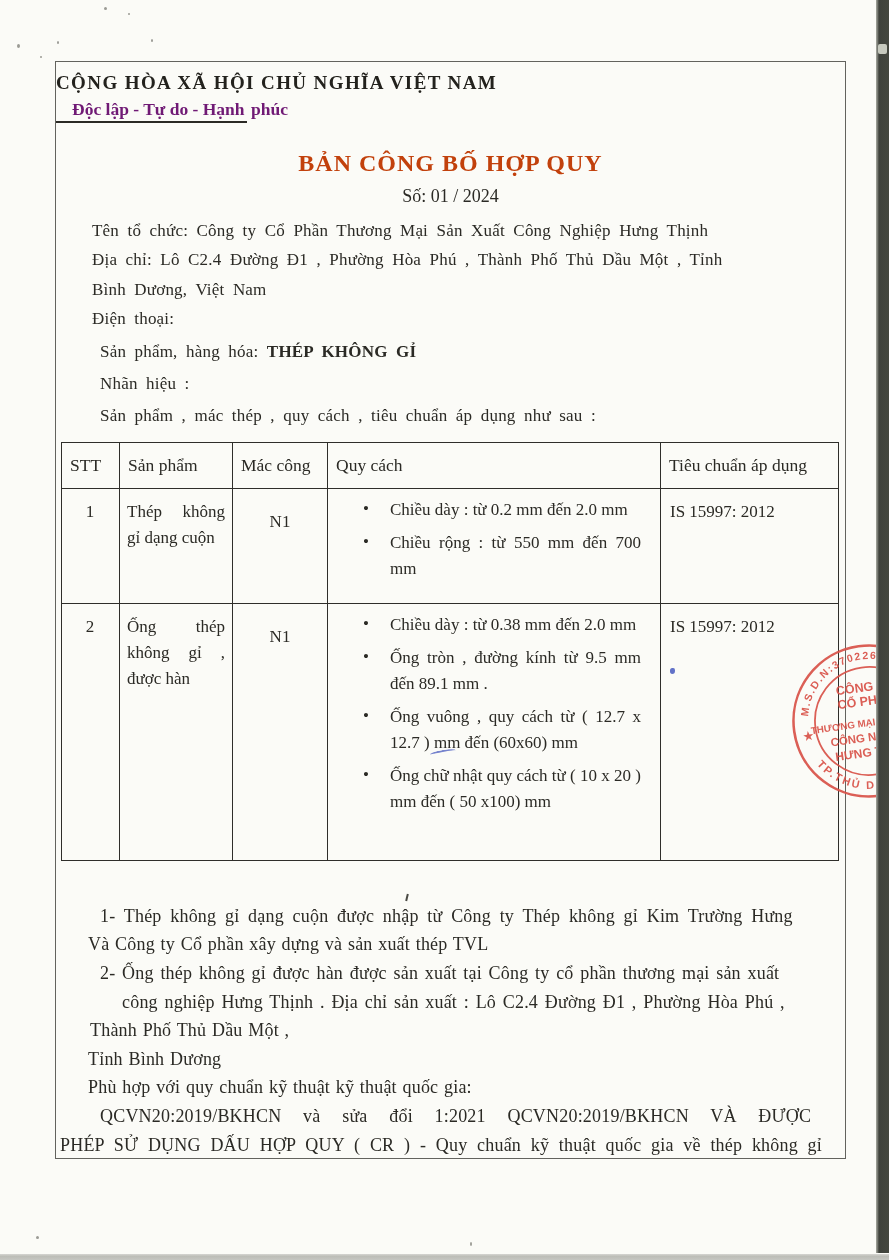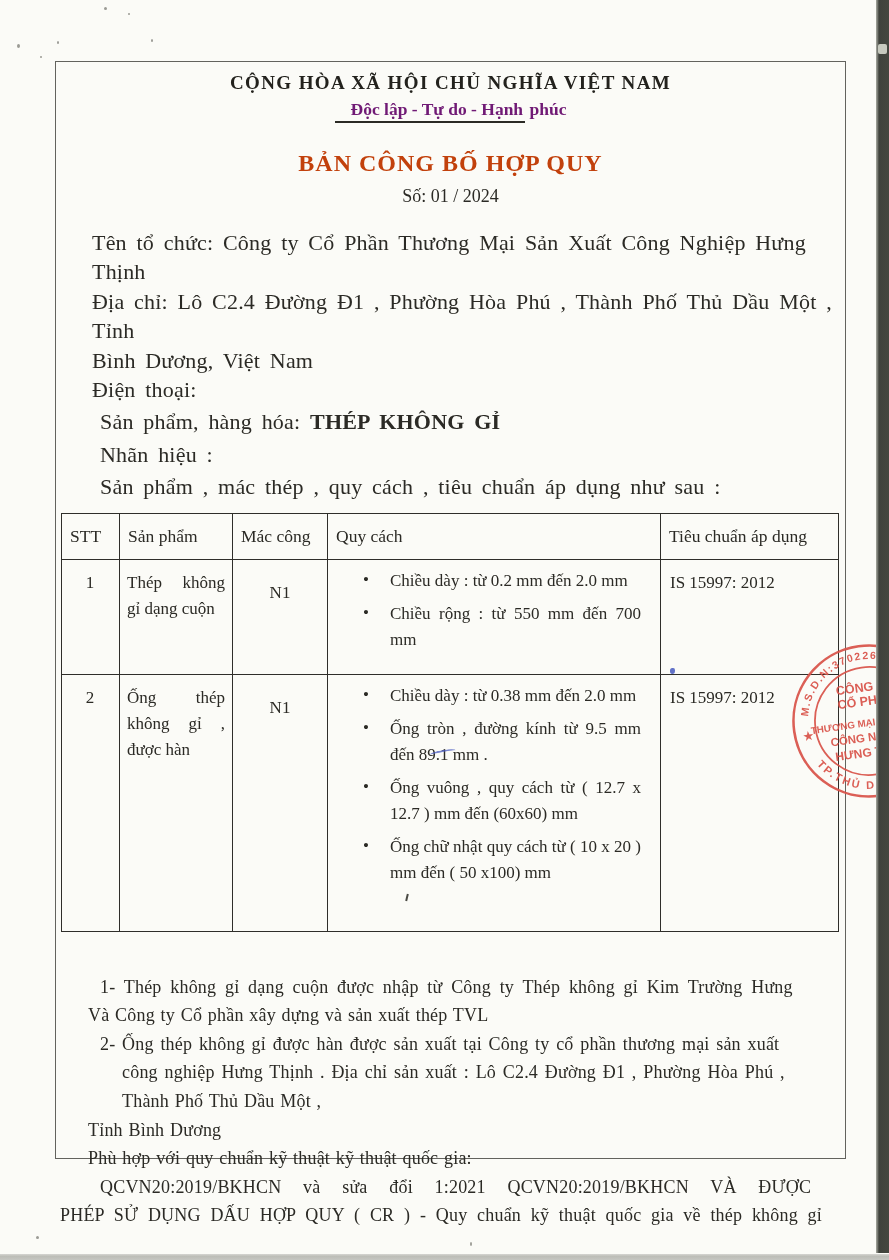--- a/index.html
+++ b/index.html
@@ -11,28 +11,28 @@
   }
   .page{position:absolute;inset:0;overflow:hidden;}
 
   
   .frame{
     position:absolute;left:55px;top:61px;width:789px;height:1096px;
     border:1px solid #63635e;
     background:transparent;
   }
 
-  .nat-header{ text-align:center; padding-top:10px; }
+  .nat-header{ text-align:left; padding-top:10px; }
   .nh1{ font-weight:bold; font-size:19px; letter-spacing:1.4px; color:#23221d;}
   .nh2{ font-weight:bold; font-size:17.5px; margin-top:5px; color:#701a75;}
   .nh2 .underlined{ border-bottom:2px solid #2b2a25; padding:0 2px 2px 16px; }
   .doc-title{ text-align:center; font-weight:bold; font-size:24px; letter-spacing:1px; margin-top:30px; color:#c2410c;}
   .doc-number{ text-align:center; font-size:18px; margin-top:9px; }
 
-  .info{ margin-top:21px; font-size:22px; line-height:29.4px; letter-spacing:.2px; word-spacing:4px;}
+  .info{ margin-top:9px; font-size:17px; line-height:29.4px; letter-spacing:.2px; word-spacing:4px;}
   .il{ margin-left:36px; }
   .il.g2{ margin-left:44px; margin-top:3px; }
   .b{ font-weight:bold; }
 
   table.products{
     border-collapse:collapse; table-layout:fixed;
     margin:11px 0 0 5px; width:777px;
     font-size:17px; line-height:26px;
   }
   table.products th, table.products td{
@@ -142,21 +142,21 @@
             <td class="c-standard">IS 15997: 2012</td>
           </tr>
         </tbody>
     </table>
 
     <div class="notes">
         <div class="note-line" style="margin-left: 44px; word-spacing: 4px;">1- Thép không gỉ dạng cuộn được nhập từ Công ty Thép không gỉ Kim Trường Hưng</div>
         <div class="note-line" style="margin-left: 32px; word-spacing: 1px;">Và Công ty Cổ phần xây dựng và sản xuất thép TVL</div>
         <div class="note-line" style="margin-left: 44px; word-spacing: 2px;">2- Ống thép không gỉ được hàn được sản xuất tại Công ty cổ phần thương mại sản xuất</div>
         <div class="note-line" style="margin-left: 66px; word-spacing: 2px;">công nghiệp Hưng Thịnh . Địa chỉ sản xuất : Lô C2.4 Đường Đ1 , Phường Hòa Phú ,</div>
-        <div class="note-line" style="margin-left: 66px; word-spacing: 1px;">Thành Phố Thủ Dầu Một ,</div>
+        <div class="note-line" style="margin-left: 34px; word-spacing: 1px;">Thành Phố Thủ Dầu Một ,</div>
         <div class="note-line" style="margin-left: 32px; word-spacing: 1px;">Tỉnh Bình Dương</div>
         <div class="note-line" style="margin-left: 32px; word-spacing: 1px;">Phù hợp với quy chuẩn kỹ thuật kỹ thuật quốc gia:</div>
         <div class="note-line" style="margin-left: 44px; word-spacing: 17px;">QCVN20:2019/BKHCN và sửa đổi 1:2021 QCVN20:2019/BKHCN VÀ ĐƯỢC</div>
         <div class="note-line" style="margin-left: 4px; word-spacing: 5px;">PHÉP SỬ DỤNG DẤU HỢP QUY ( CR ) - Quy chuẩn kỹ thuật quốc gia về thép không gỉ</div>
       </div>
 
   </div>
 
   <svg class="stamp" viewBox="0 0 190 190">
     <circle cx="95" cy="95" r="75.5" fill="none" stroke="#d9544a" stroke-width="2.6"></circle>

